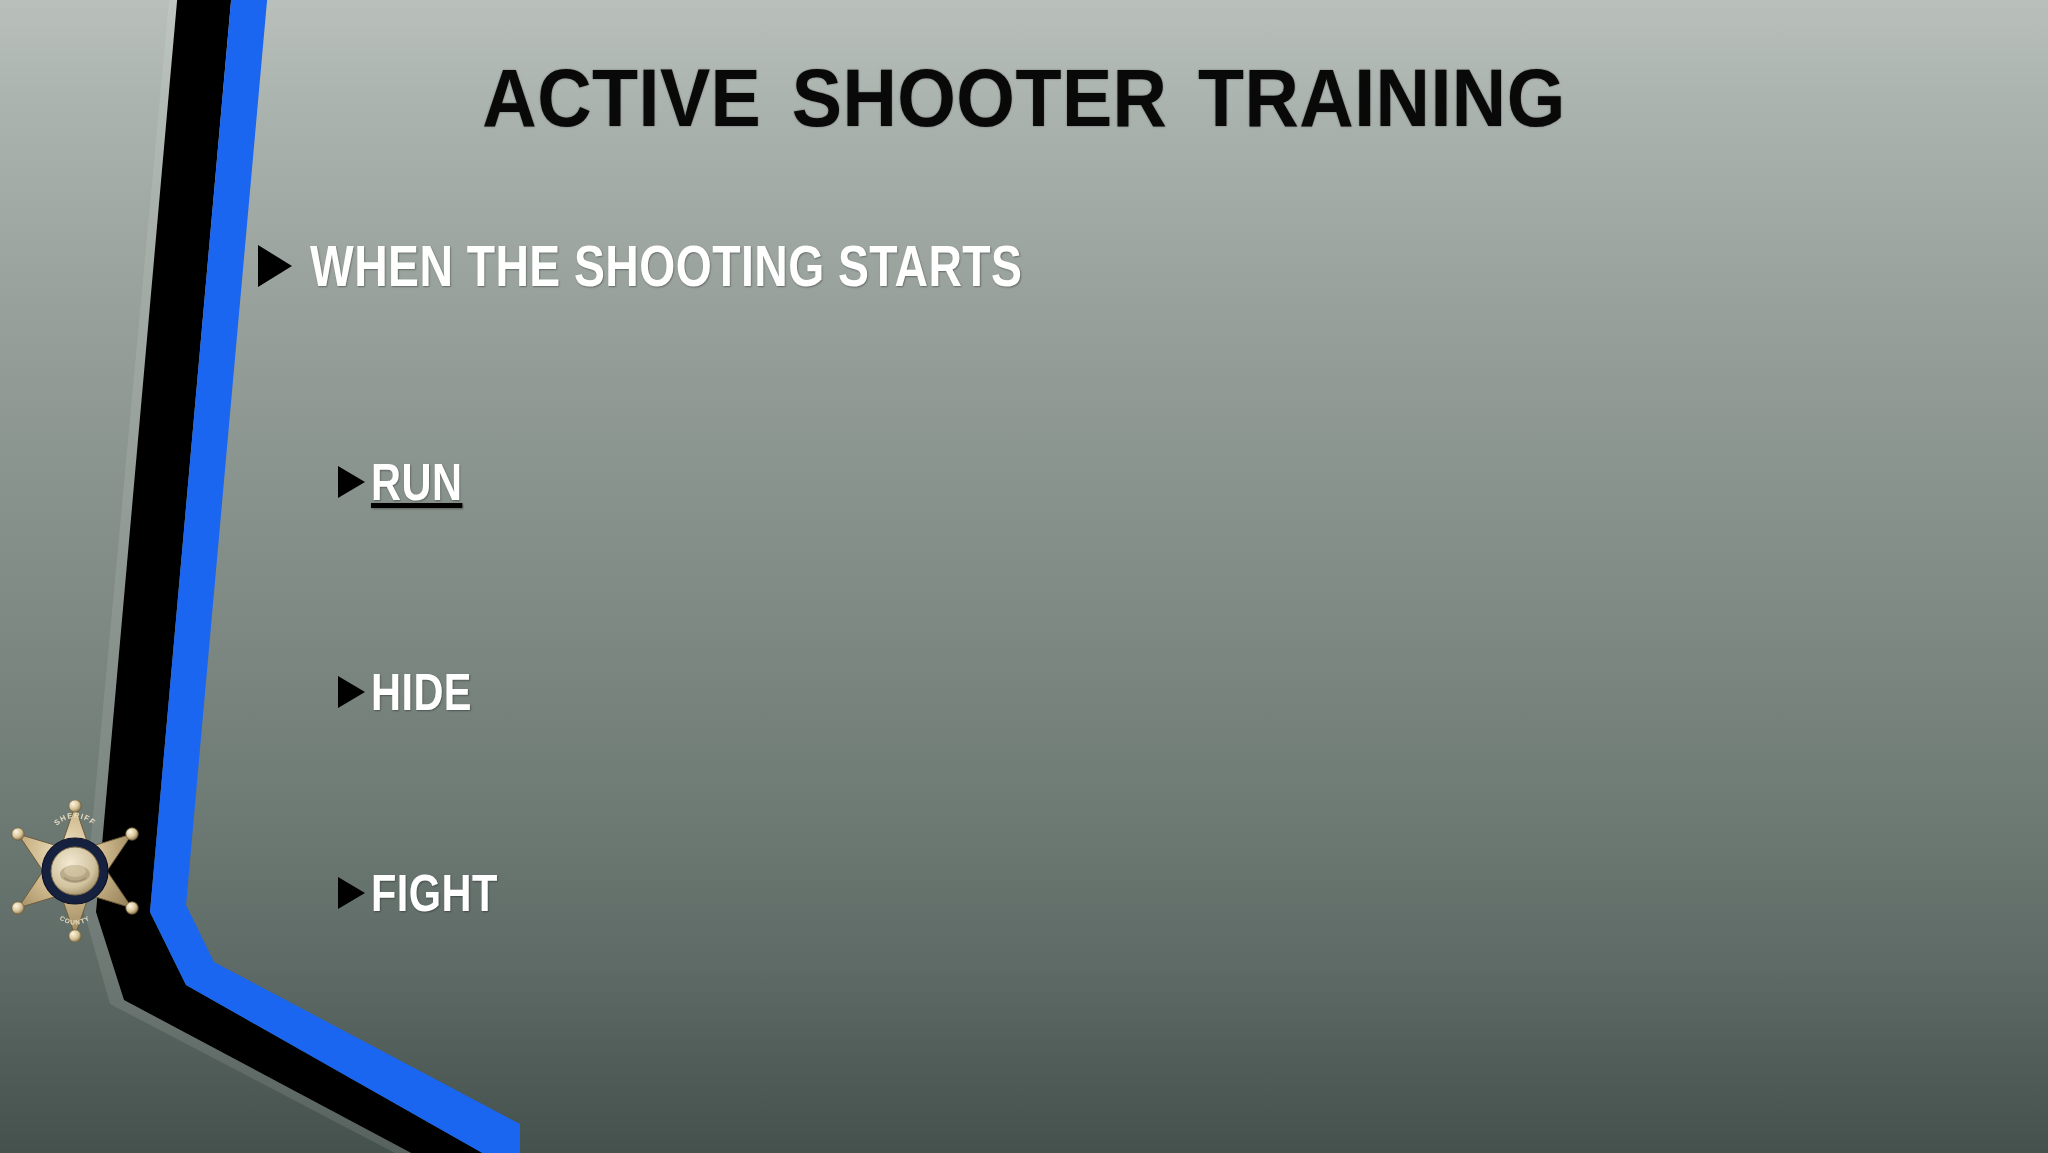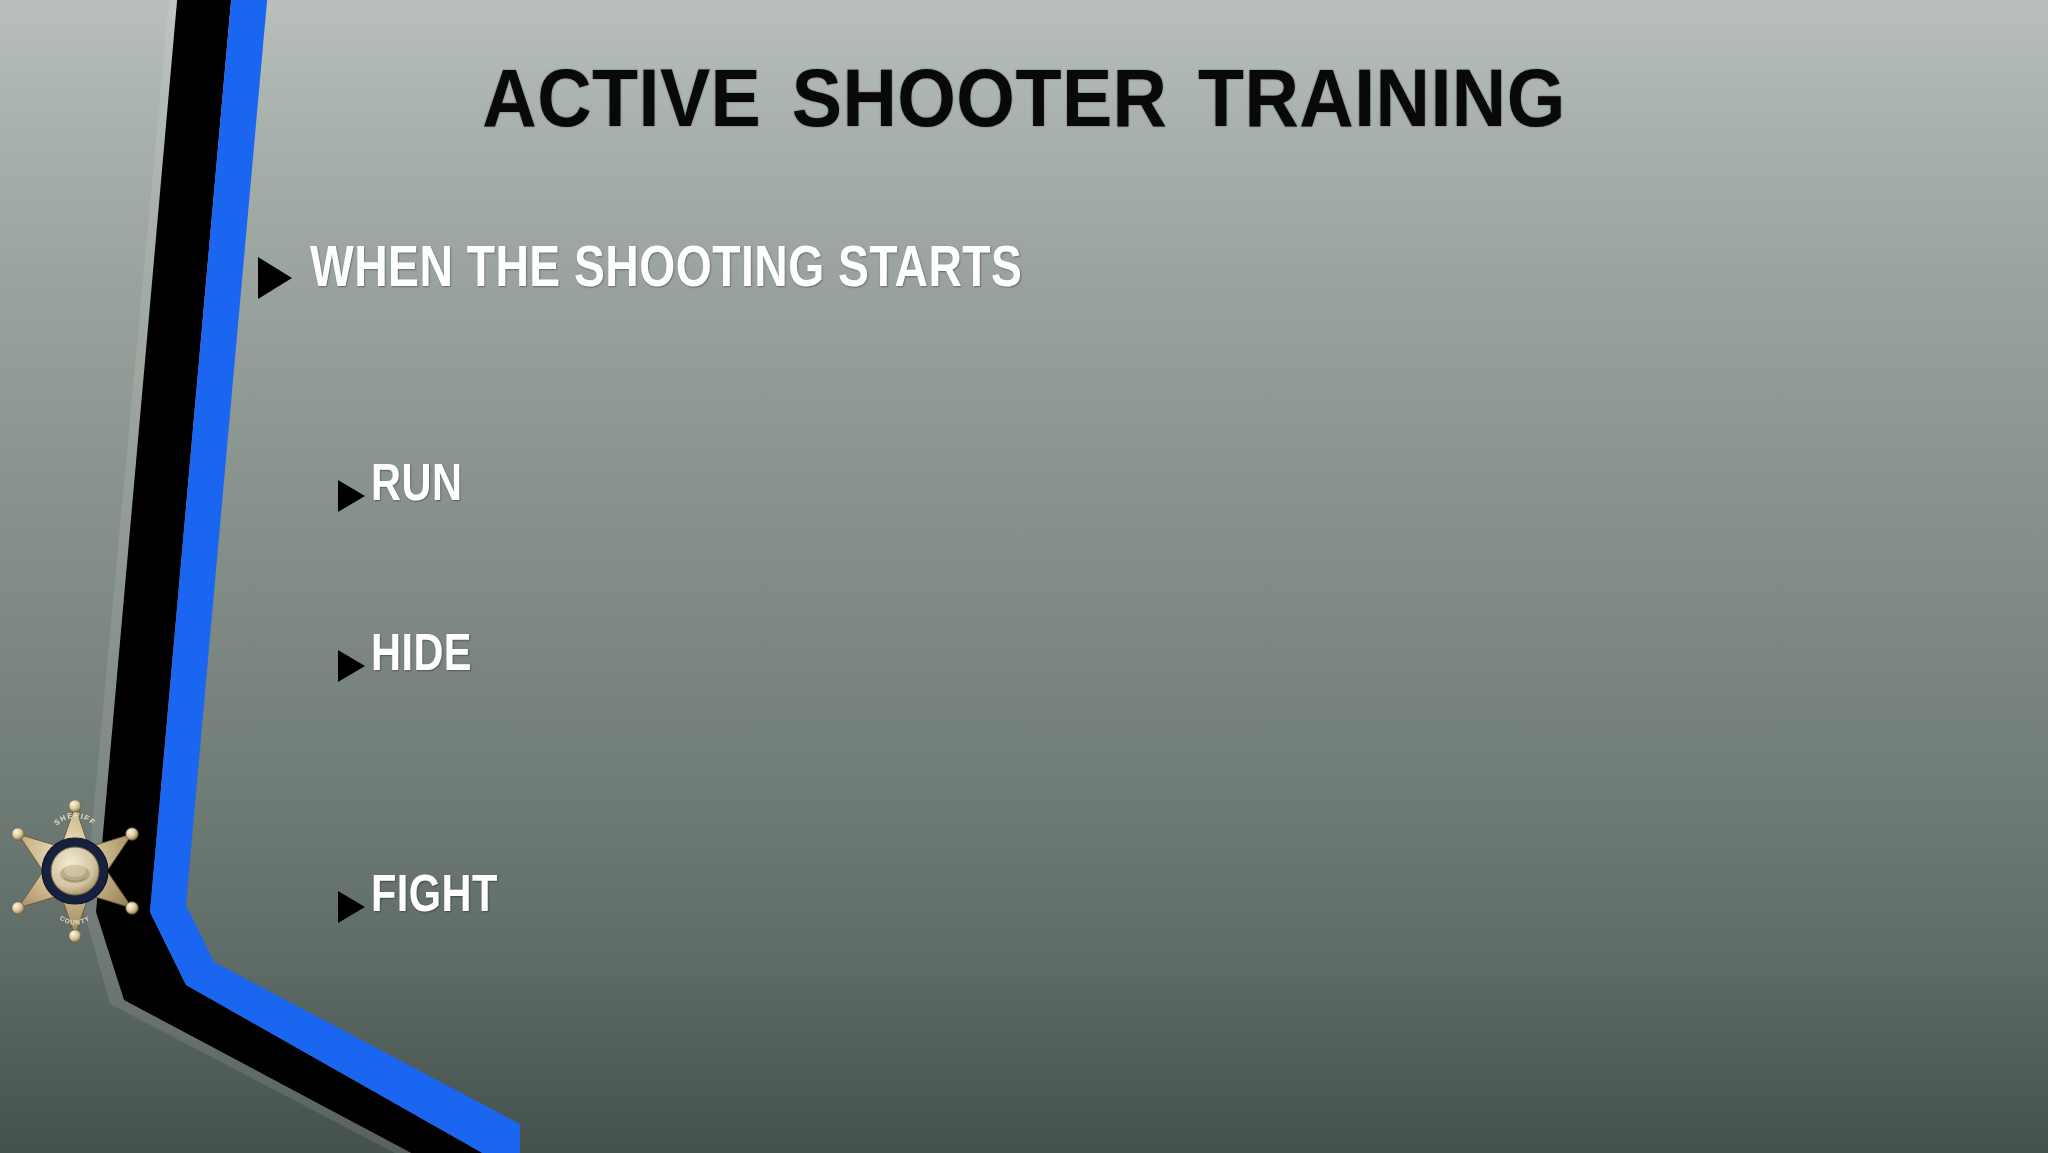--- a/index.html
+++ b/index.html
@@ -68,21 +68,21 @@
     transform-origin: center top;
     white-space: nowrap;
     text-shadow: 0 0 2px rgba(0,0,0,0.45);
   }
   #title::first-letter { }
 
   
   .bullet-row {
     position: absolute;
     display: flex;
-    align-items: flex-end;
+    align-items: center;
     white-space: nowrap;
   }
   .bullet-mark {
     display: inline-block;
     width: 0;
     height: 0;
     border-style: solid;
     flex: 0 0 auto;
   }
   .bullet-text {
@@ -112,22 +112,22 @@
   
   .level2 { left: 338px; }
   .level2 .bullet-mark {
     border-width: 16px 0 16px 27px;
     border-color: transparent transparent transparent #000000;
     margin-right: 6px;
   }
   .level2 .bullet-text {
     font-size: 52px;
   }
-  #bullet-run   { top: 452px; }
-  #bullet-hide  { top: 622px; }
+  #bullet-run   { top: 452px; text-decoration: underline; }
+  #bullet-hide  { top: 662px; }
   #bullet-fight { top: 845px; margin-top: 18px; }
 </style>
 </head>
 <body>
 
 <div id="slide">
 
   <svg id="chevron-graphic" viewBox="0 0 520 1153" preserveAspectRatio="none">
 
     <polygon fill="#000000" points="178,-10 232,-10 150,912 186,985 500,1163 430,1163 124,1000 96,912"></polygon>

